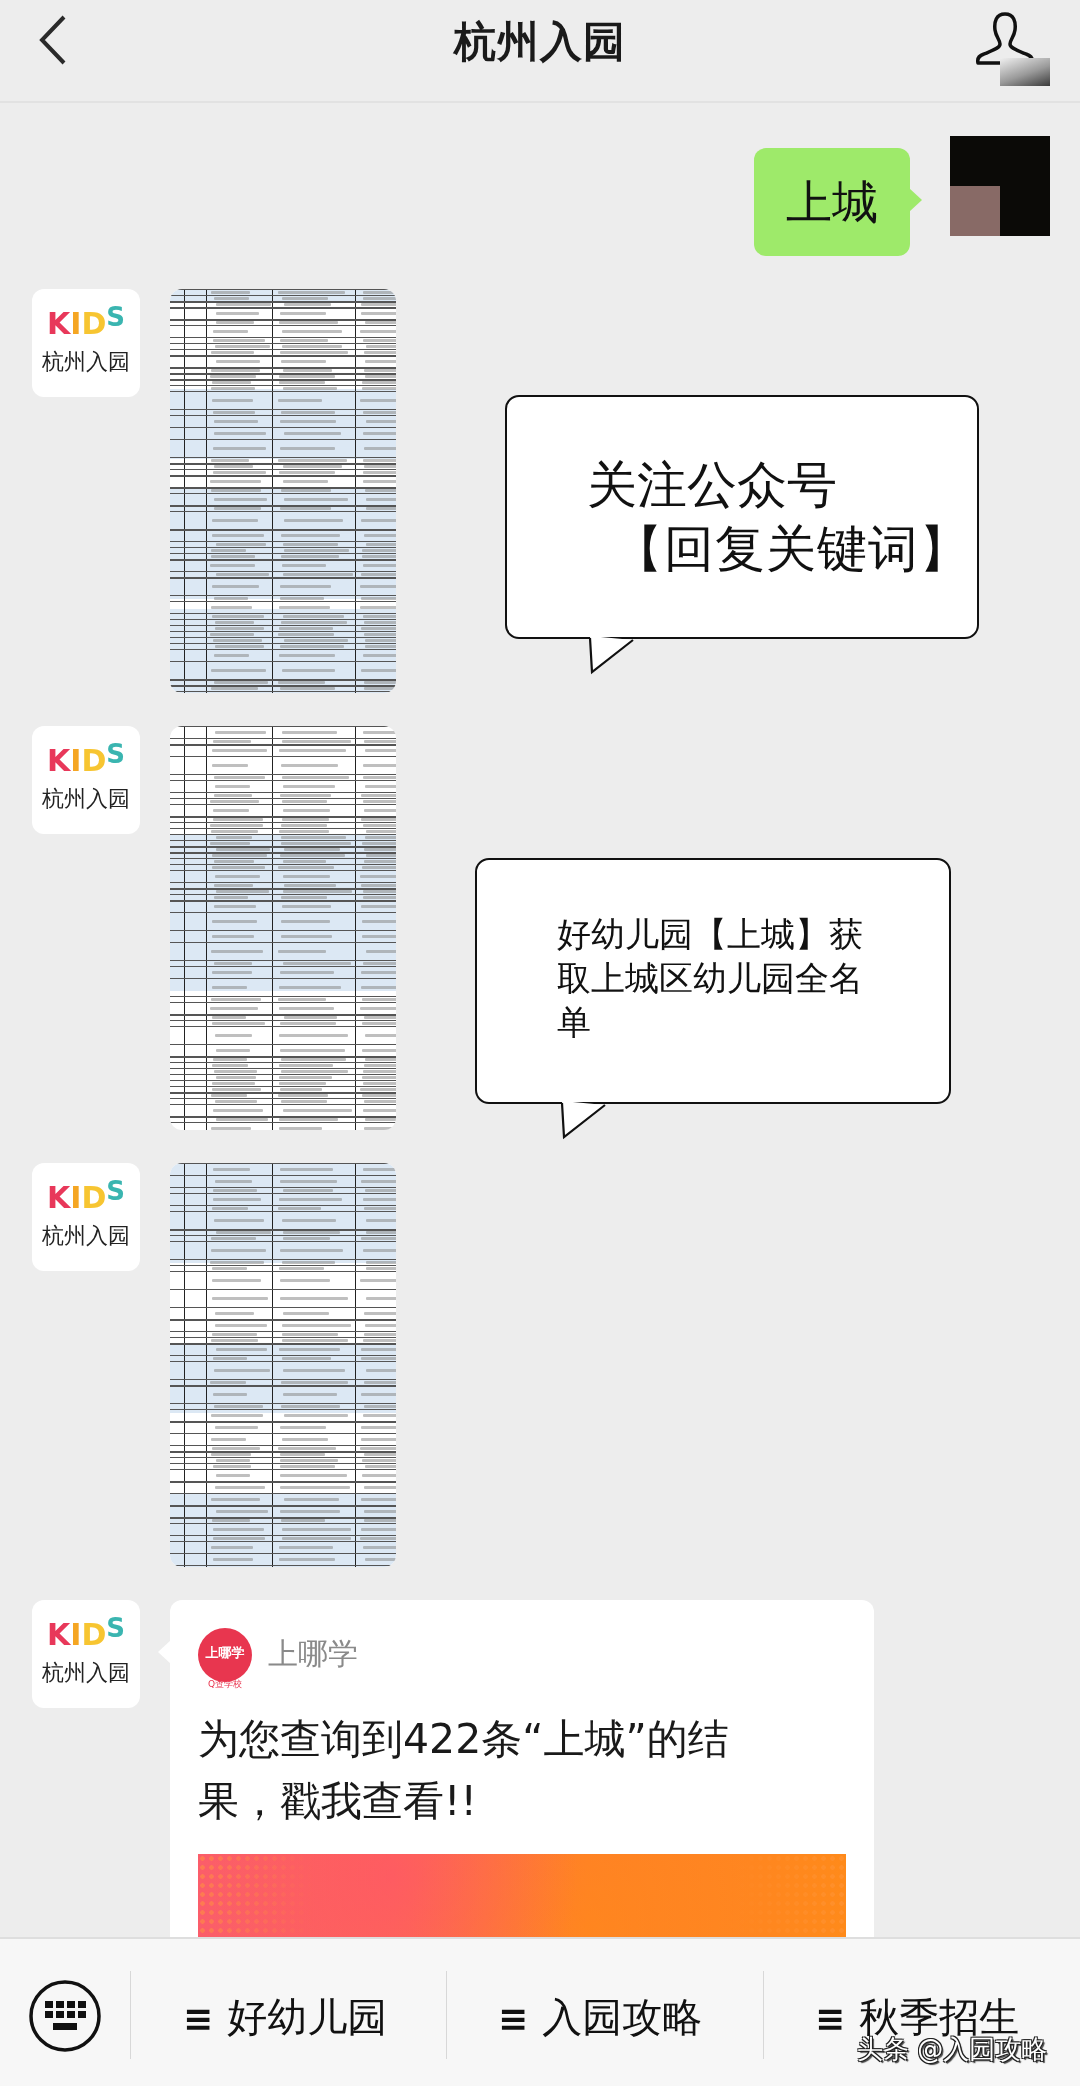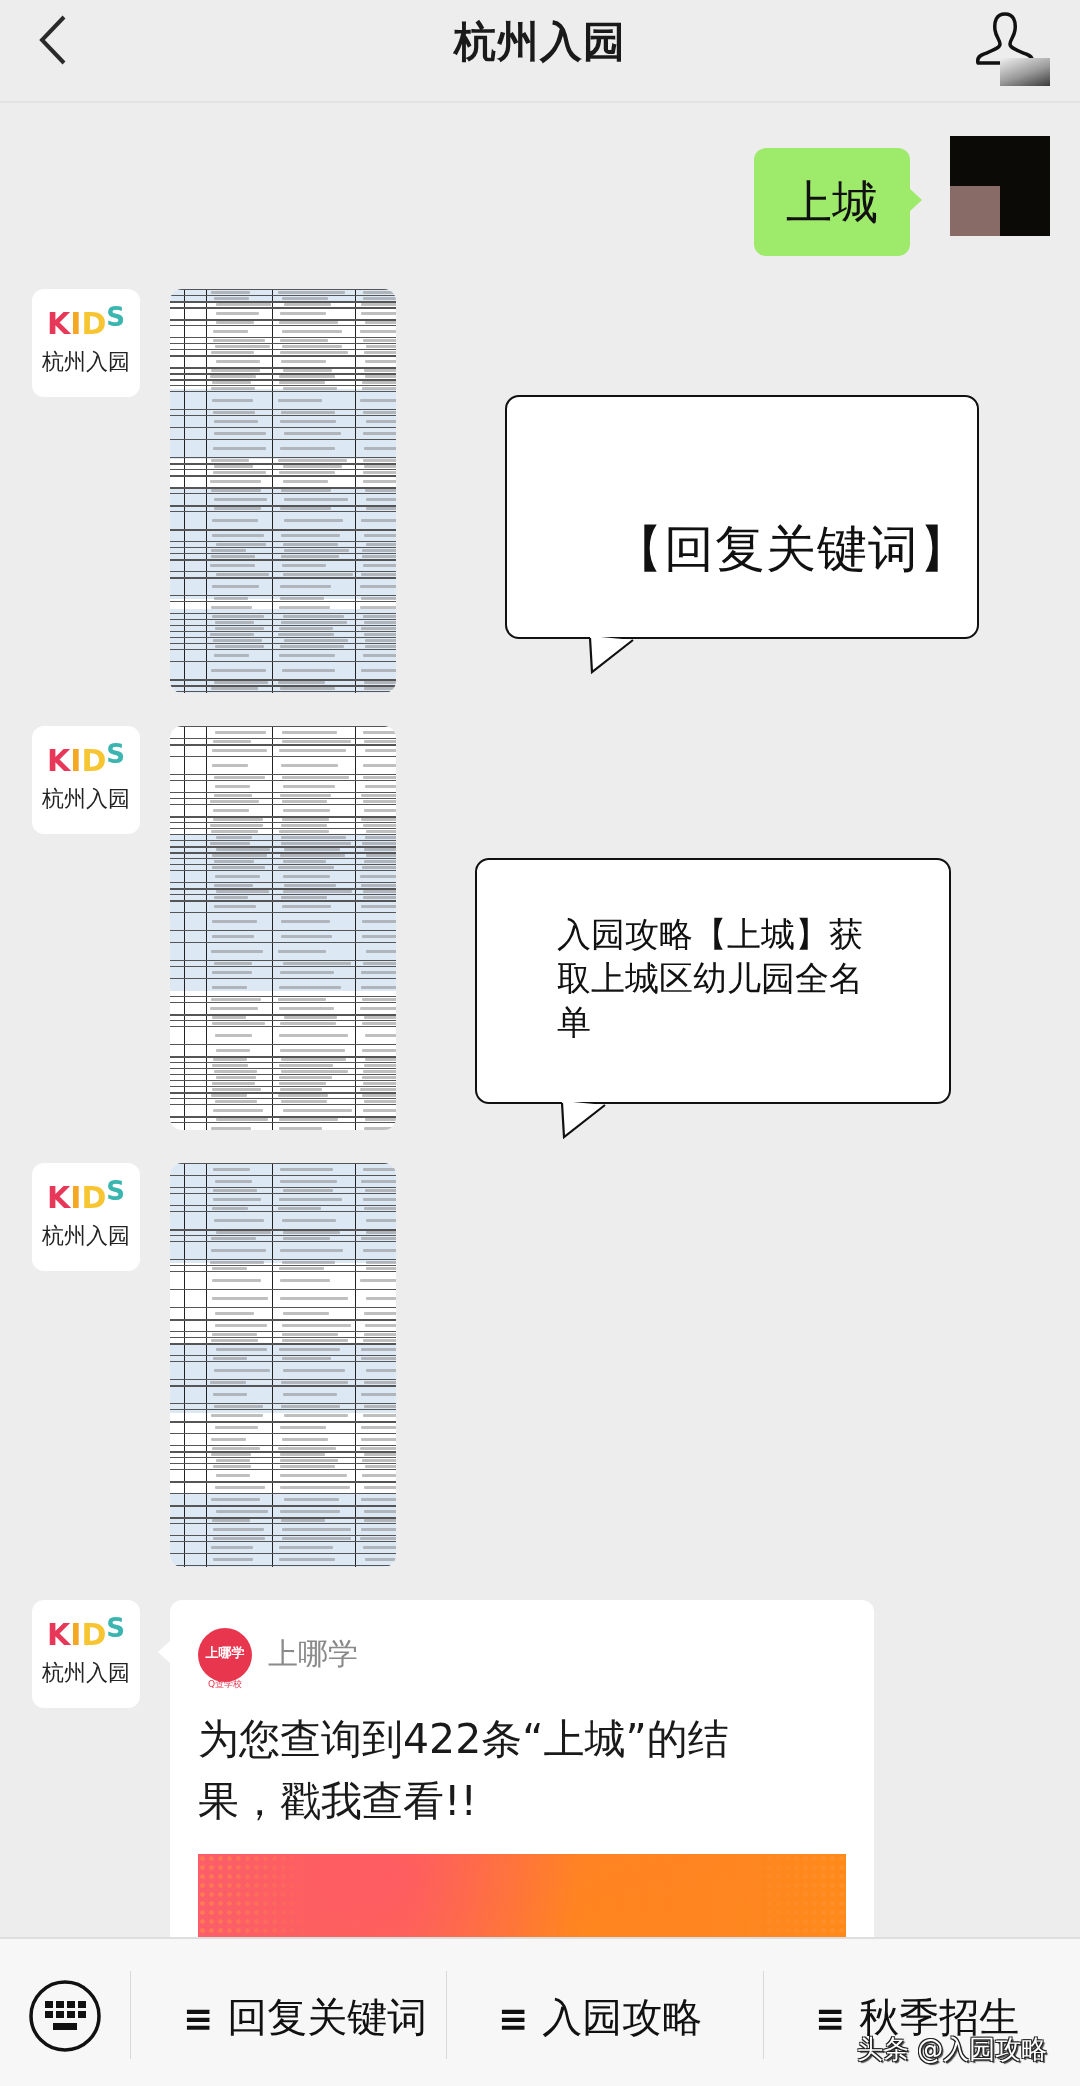--- a/index.html
+++ b/index.html
@@ -723,29 +723,30 @@
       <div class="cell-txt" style="left: 109.228px; width: 54.0858px; top: 383px;"></div>
       <div class="row" style="top: 390px;"></div>
       <div class="cell-txt" style="left: 42.6372px; width: 40.2631px; top: 395px;"></div>
       <div class="cell-txt" style="left: 195.209px; width: 52.2722px; top: 395px;"></div>
       <div class="cell-txt" style="left: 108.589px; width: 56.8137px; top: 395px;"></div>
       <div class="row" style="top: 402px;"></div>
     </div>
   </div>
 
 <div class="callout callout1">
+  <div class="txt1">关注公众号</div>
   <div class="txt2">【回复关键词】</div>
 </div>
 <svg class="callout-tail" style="left:585px;top:636px;" width="60" height="40" viewBox="0 0 60 40">
   <polygon points="5,0 7,36 48,4" fill="#fff"></polygon>
   <polyline points="5,2 7,36 48,4" fill="none" stroke="#111" stroke-width="2.2"></polyline>
 </svg>
 
 <div class="callout callout2">
-  <div class="txt">入园攻略【上城】获取上城区幼儿园全名单</div>
+  <div class="txt">好幼儿园【上城】获取上城区幼儿园全名单</div>
 </div>
 <svg class="callout-tail" style="left:557px;top:1101px;" width="60" height="40" viewBox="0 0 60 40">
   <polygon points="5,0 7,36 48,4" fill="#fff"></polygon>
   <polyline points="5,2 7,36 48,4" fill="none" stroke="#111" stroke-width="2.2"></polyline>
 </svg>
 
 <div class="card">
   <div class="source-logo">上哪学</div>
   <div class="source-sub">Q查学校</div>
   <div class="source-name">上哪学</div>
@@ -767,21 +768,21 @@
         <rect x="17" y="32" width="8" height="7"></rect>
           <rect x="28" y="32" width="8" height="7"></rect>
           <rect x="39" y="32" width="8" height="7"></rect>
           <rect x="50" y="32" width="8" height="7"></rect>
         <rect x="25" y="44" width="24" height="7"></rect>
       </g>
     </svg>
   </div>
   <div class="divider" style="left:130px;"></div>
   <div class="menu-item" style="left:183px;">
-    <span class="ham">≡</span><span>回复关键词</span>
+    <span class="ham">≡</span><span>好幼儿园</span>
   </div>
   <div class="divider" style="left:446px;"></div>
   <div class="menu-item" style="left:498px;">
     <span class="ham">≡</span><span>入园攻略</span>
   </div>
   <div class="divider" style="left:763px;"></div>
   <div class="menu-item" style="left:815px;">
     <span class="ham">≡</span><span>秋季招生</span>
   </div>
 </div>

